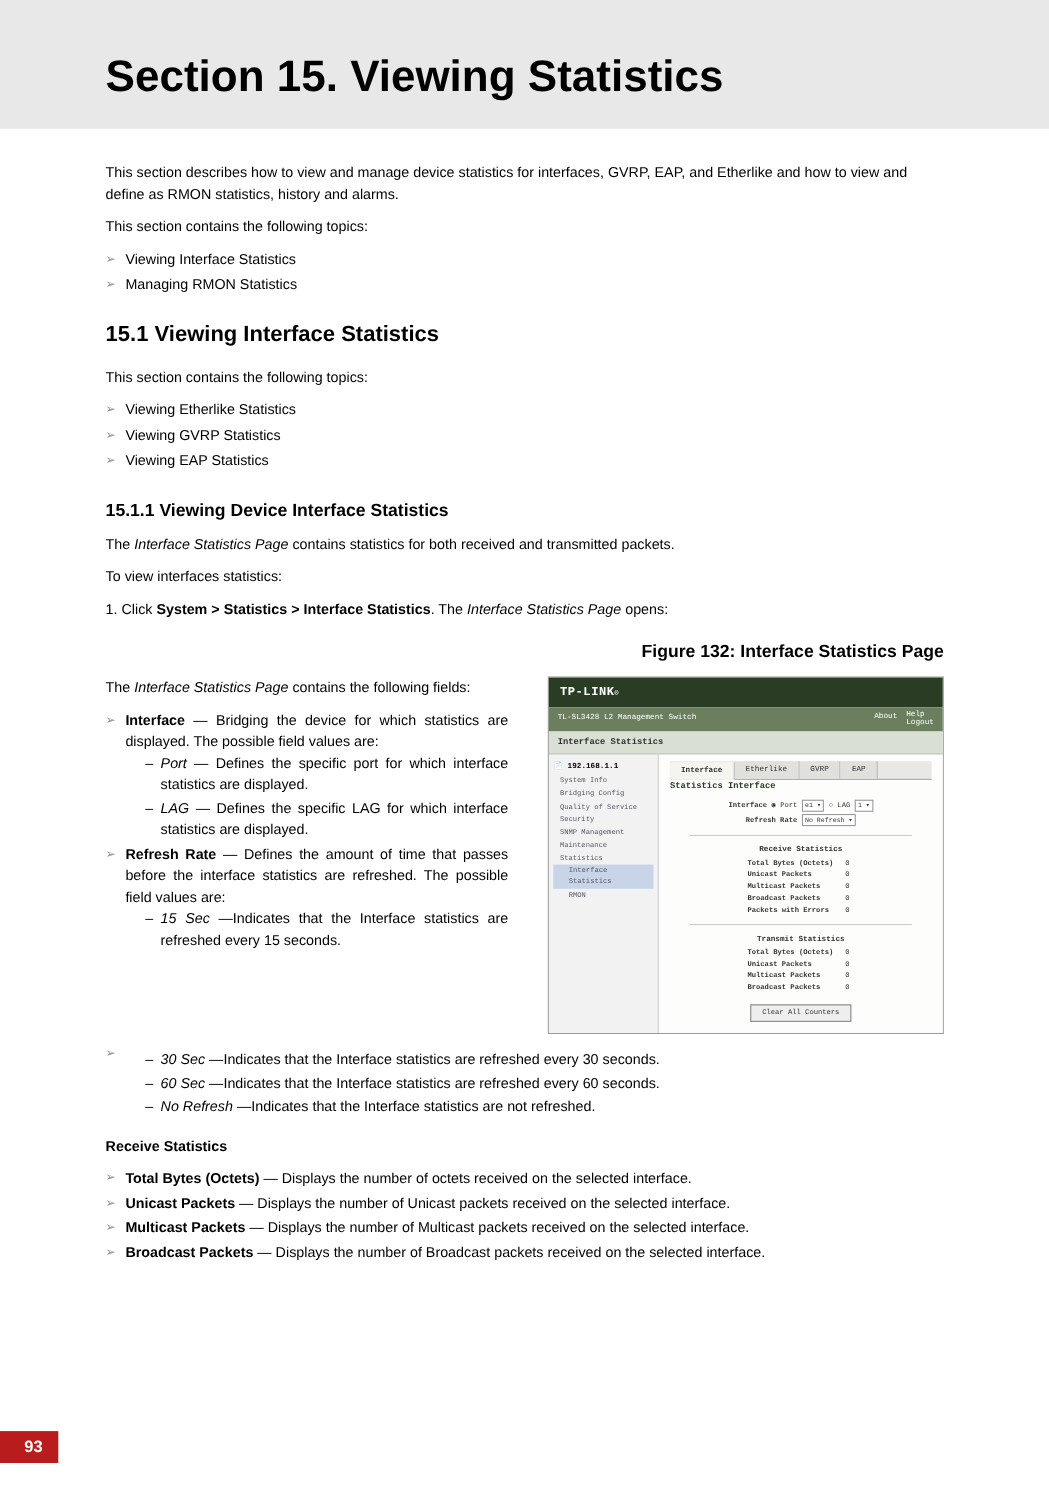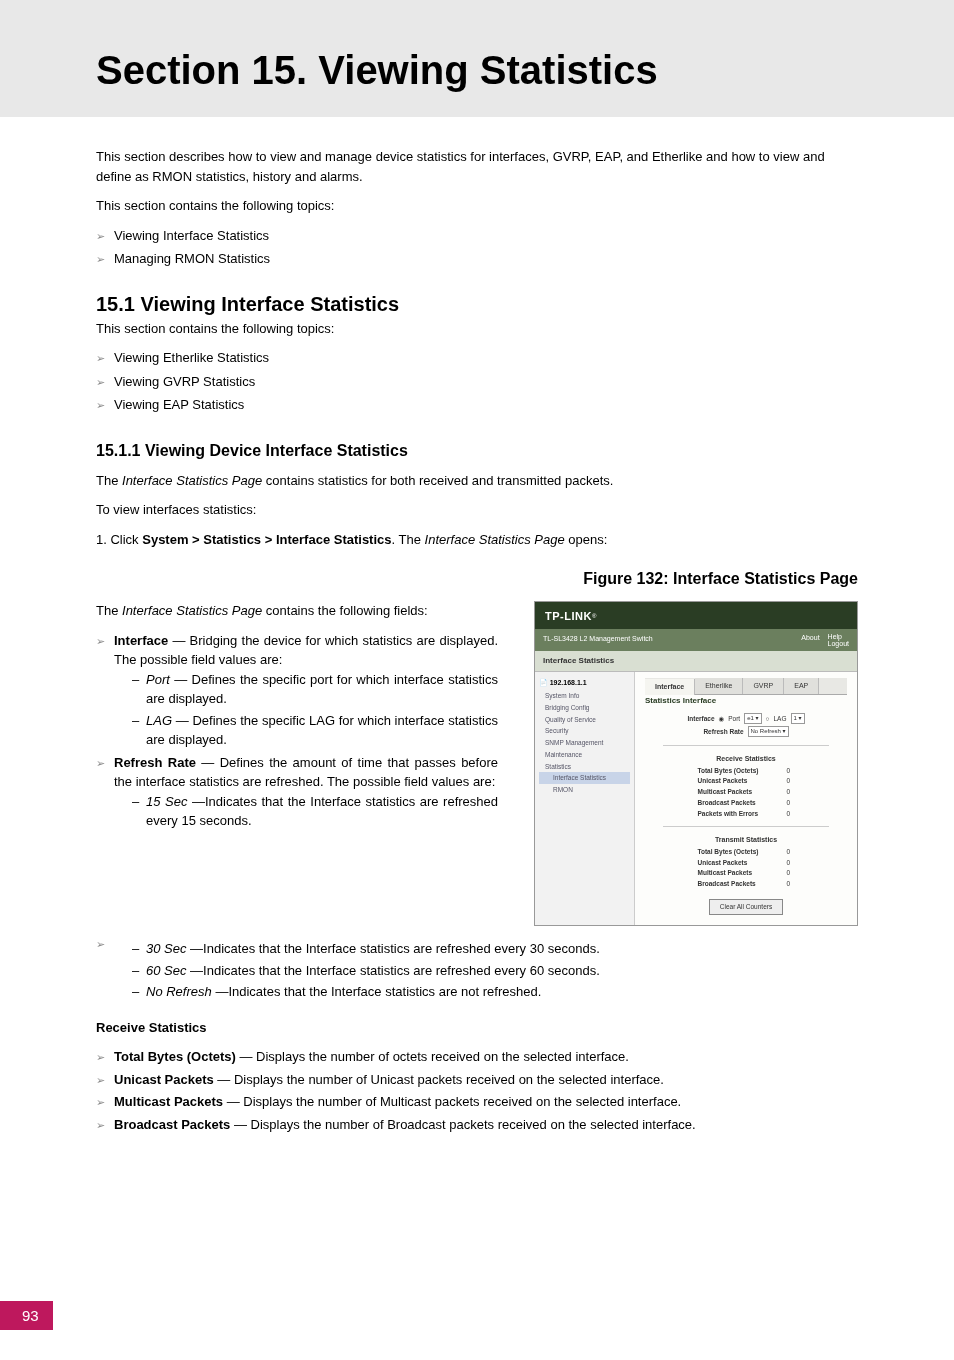--- a/index.html
+++ b/index.html
@@ -39,42 +39,42 @@
     content: "➢";
     position: absolute;
     left: 0;
     color: #888;
     font-size: 11px;
     top: 2px;
   }
   h2 {
     font-size: 20px;
     font-weight: bold;
-    margin: 20px 0 0 0;
+    margin: 20px 0 14px 0;
   }
   h3 {
     font-size: 16px;
     font-weight: bold;
     margin: 24px 0 8px 0;
   }
   .italic { font-style: italic; }
   .bold { font-weight: bold; }
   .fig-caption {
     font-weight: bold;
     font-size: 16px;
     margin: 18px 0 14px 0;
     text-align: right;
   }
   .two-col {
     display: flex;
     align-items: flex-start;
     gap: 36px;
   }
   .col-left { flex: 1; }
-  .col-right { width: 324px; }
+  .col-right { width: 360px; font-family: Liberation Mono, monospace; }
   .field-list { list-style: none; }
   .field-list > li {
     padding-left: 18px;
     position: relative;
     margin-bottom: 3px;
     text-align: justify;
   }
   .field-list > li::before {
     content: "➢";
     position: absolute;
@@ -97,23 +97,23 @@
   }
   .sub-heading {
     font-weight: bold;
     font-size: 13px;
     margin: 16px 0 6px 0;
   }
   .page-num {
     position: absolute;
     bottom: 30px;
     left: 0;
-    background: #be185d;
+    background: #b91c1c;
     color: #fff;
-    font-weight: normal;
+    font-weight: bold;
     font-size: 15px;
     padding: 6px 14px 6px 22px;
   }
 
   
   .shot {
     border: 1px solid #999;
     background: #fff;
     font-size: 7px;
     color: #333;

